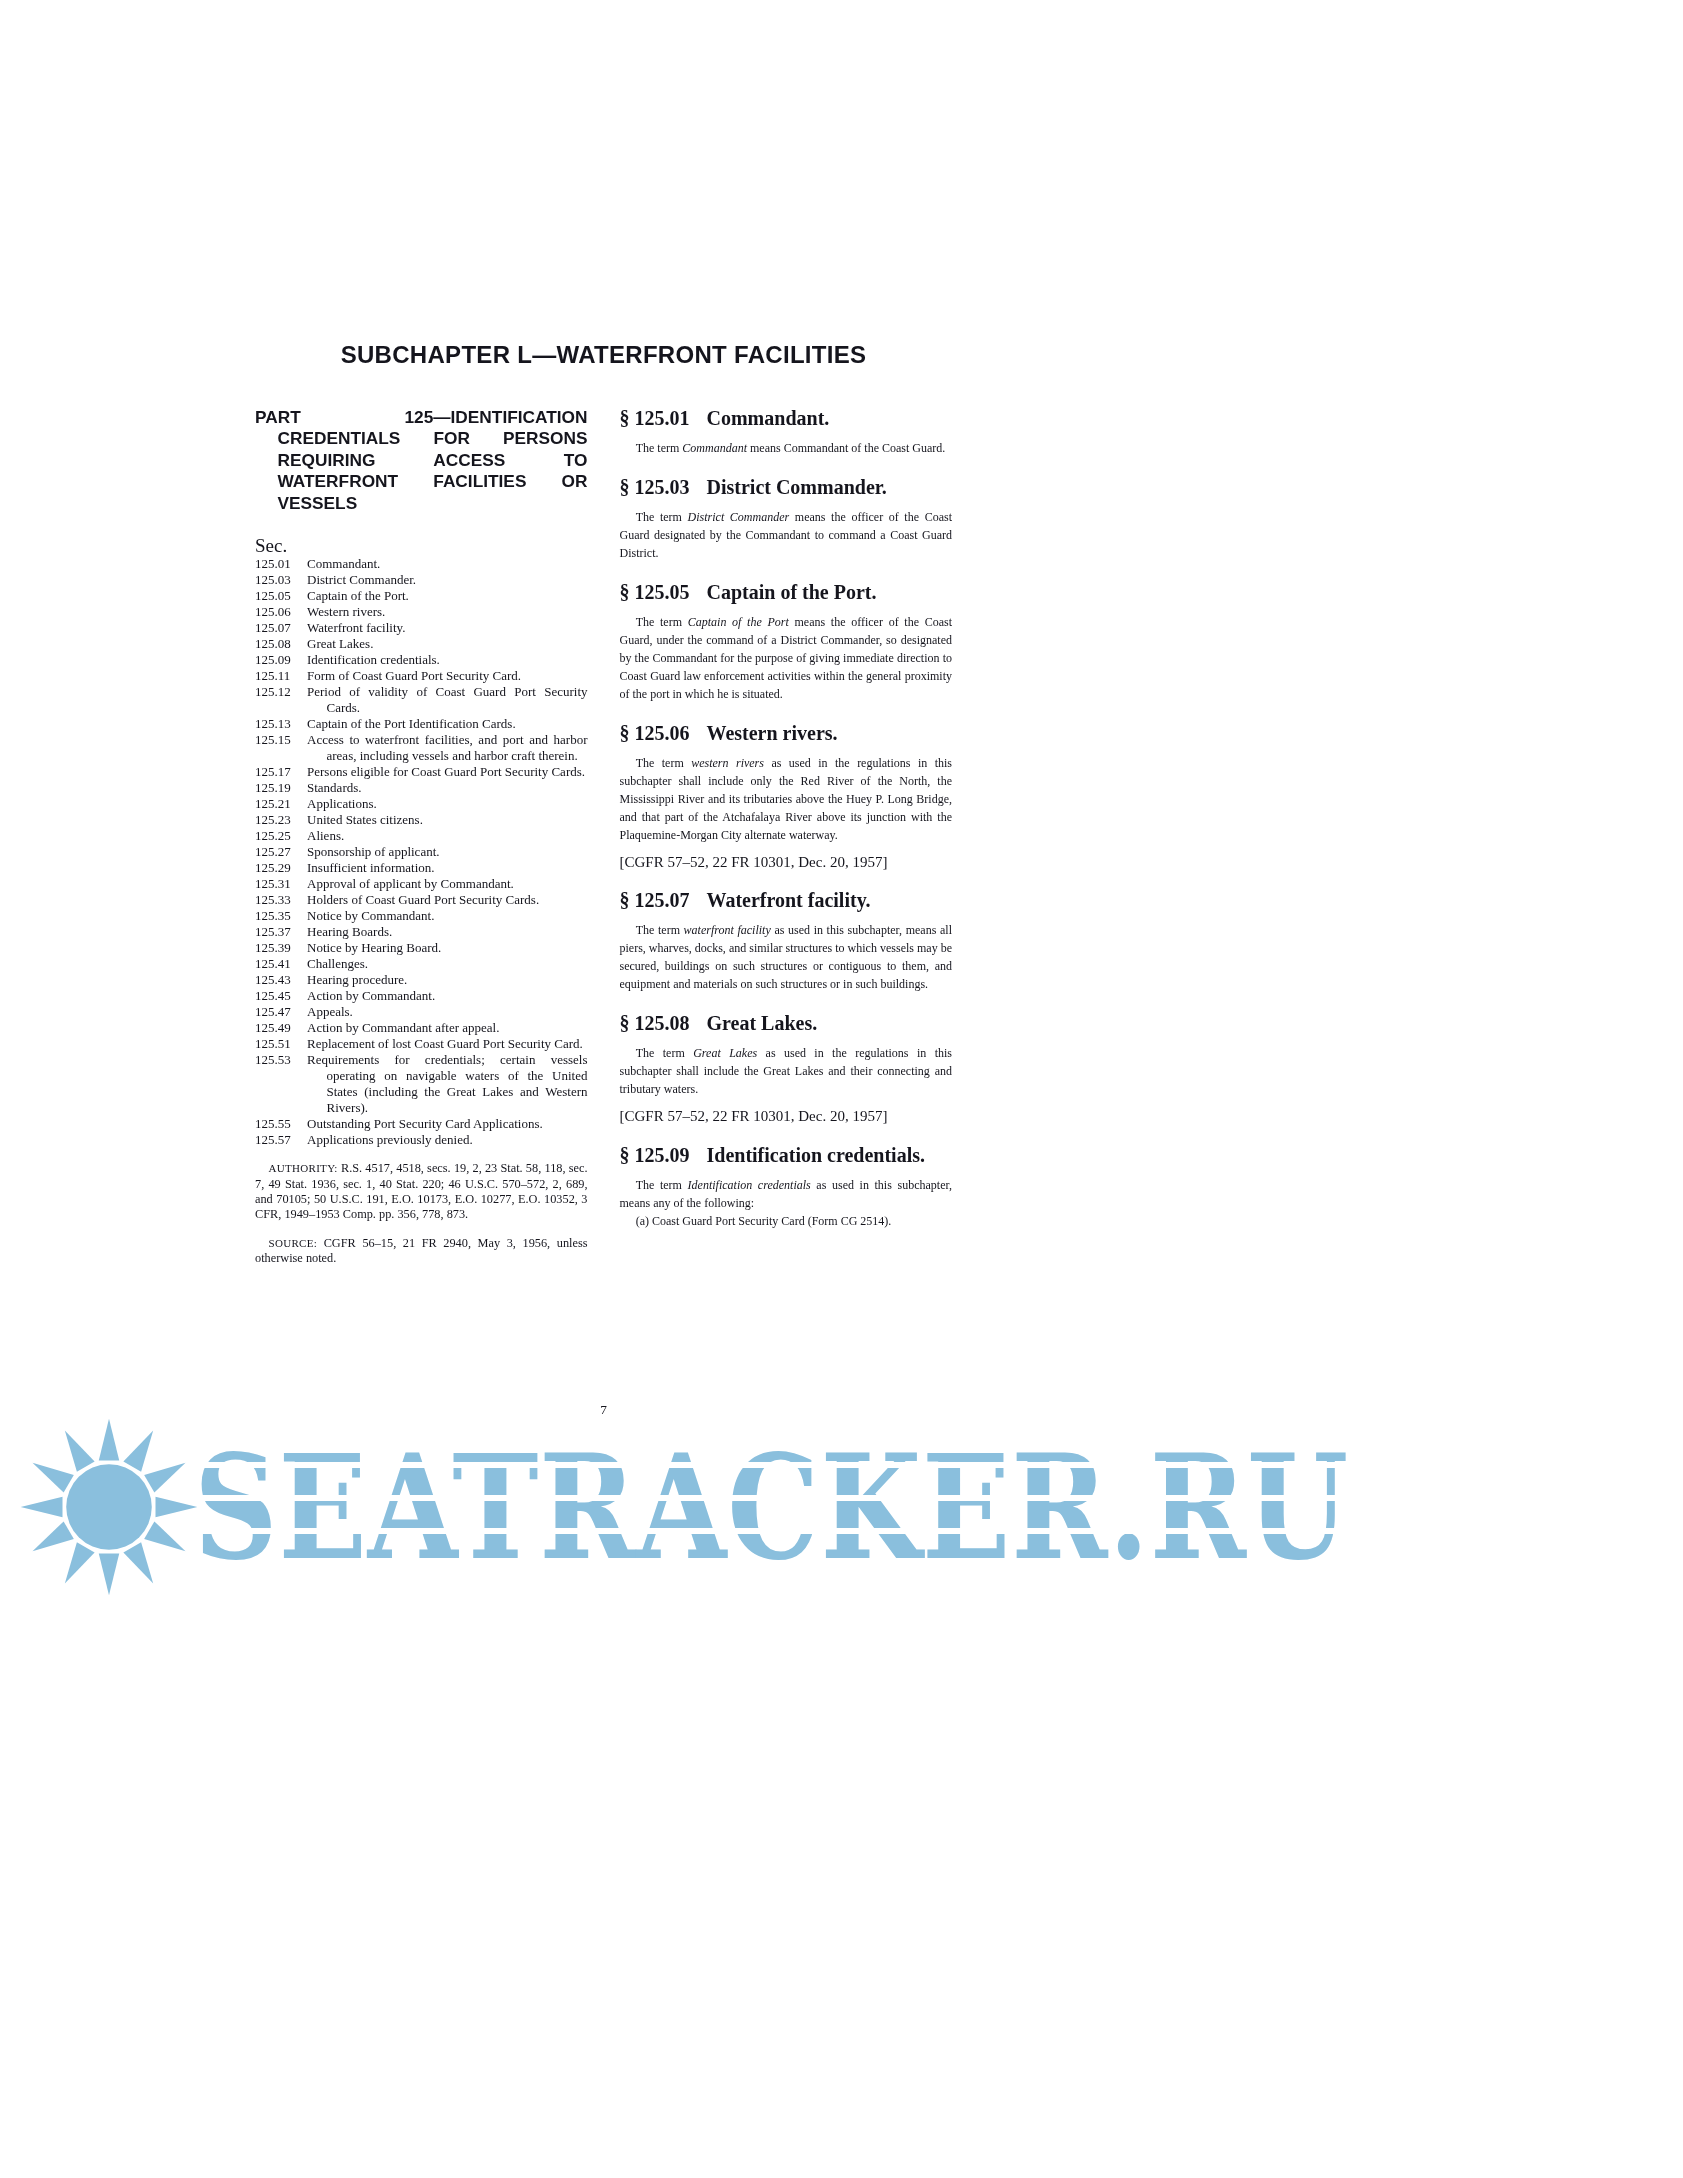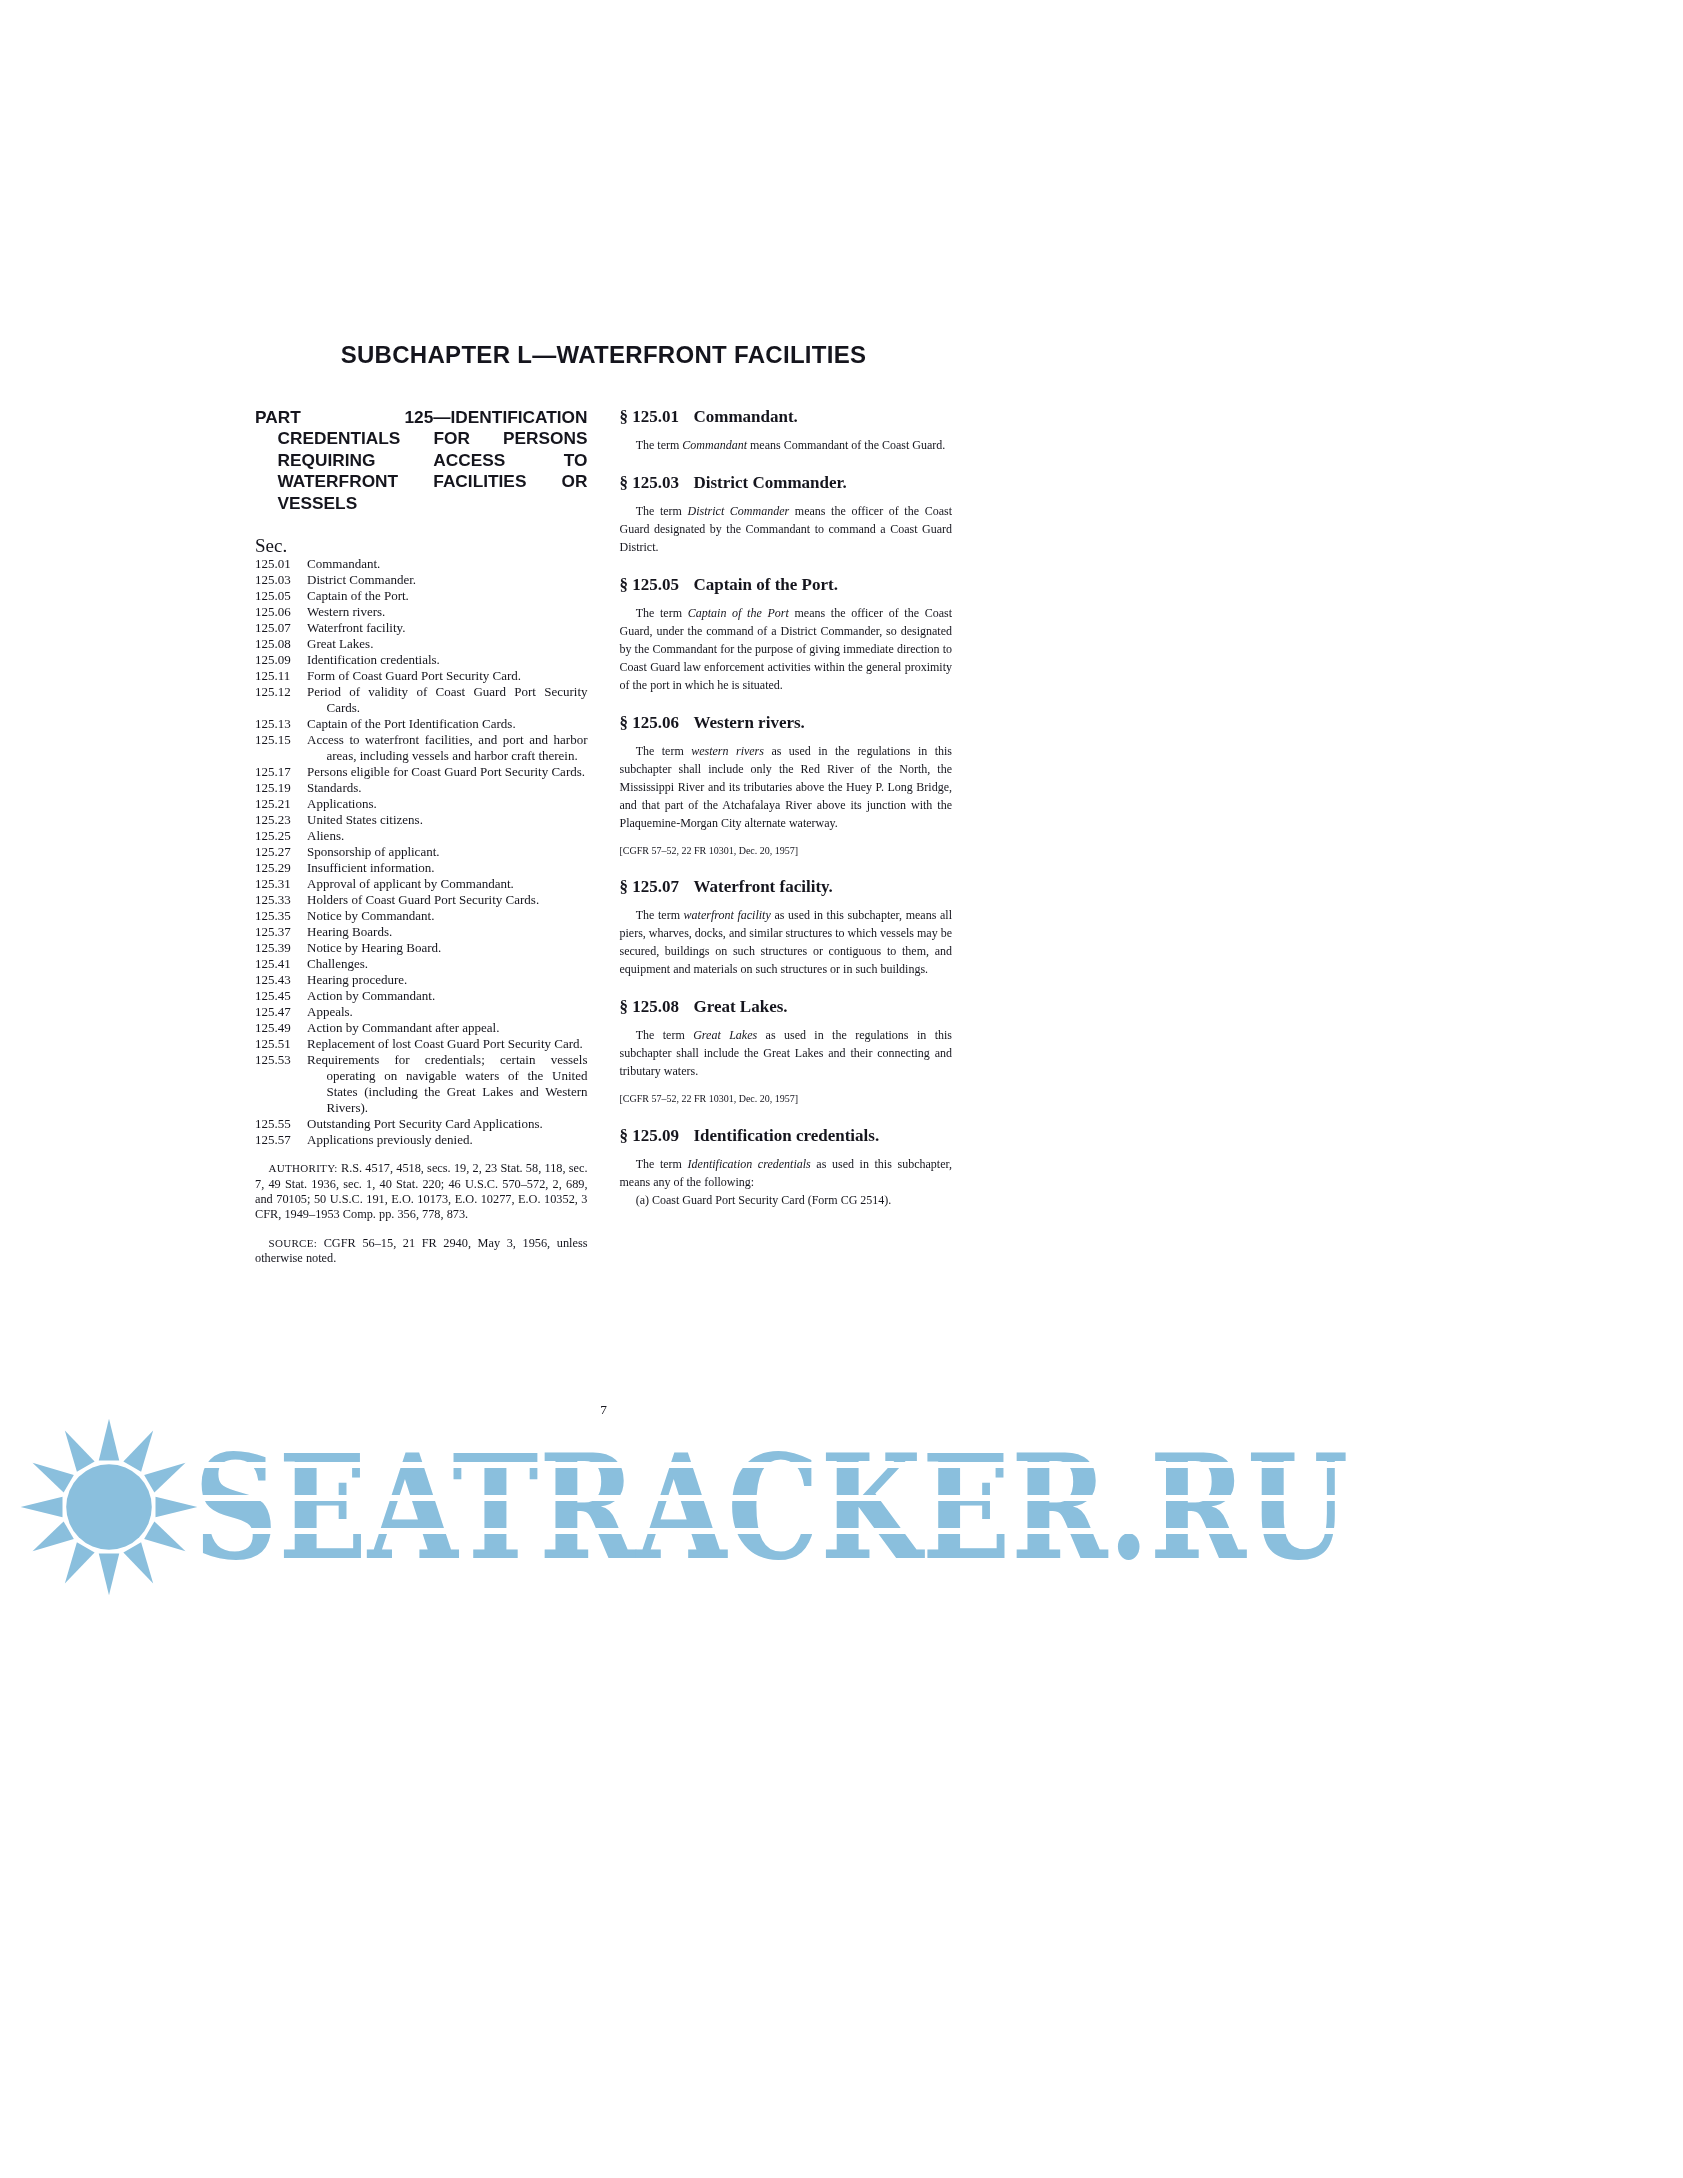--- a/index.html
+++ b/index.html
@@ -57,36 +57,36 @@
     font-size: 12.3px;
     line-height: 15.4px;
     text-align: justify;
     text-indent: 1.1em;
     margin-top: 13px;
   }
   .note .sc { font-size: 11px; letter-spacing: 0.3px; }
 
   
   .reg-heading {
-    font-size: 17px;
+    font-size: 20px;
     font-weight: 700;
     margin: 19px 0 9px 0;
   }
   .reg:first-child .reg-heading { margin-top: 0; }
   .reg-title { margin-left: 0.85em; }
 
   .body-para {
     font-size: 12px;
     line-height: 18px;
     text-align: justify;
     text-indent: 1.35em;
   }
 
   .citation {
-    font-size: 10px;
+    font-size: 15px;
     line-height: 15.4px;
     margin-top: 11px;
   }
 
   
   .page-number {
     position: absolute;
     left: 255px;
     top: 1402px;
     width: 697px;

